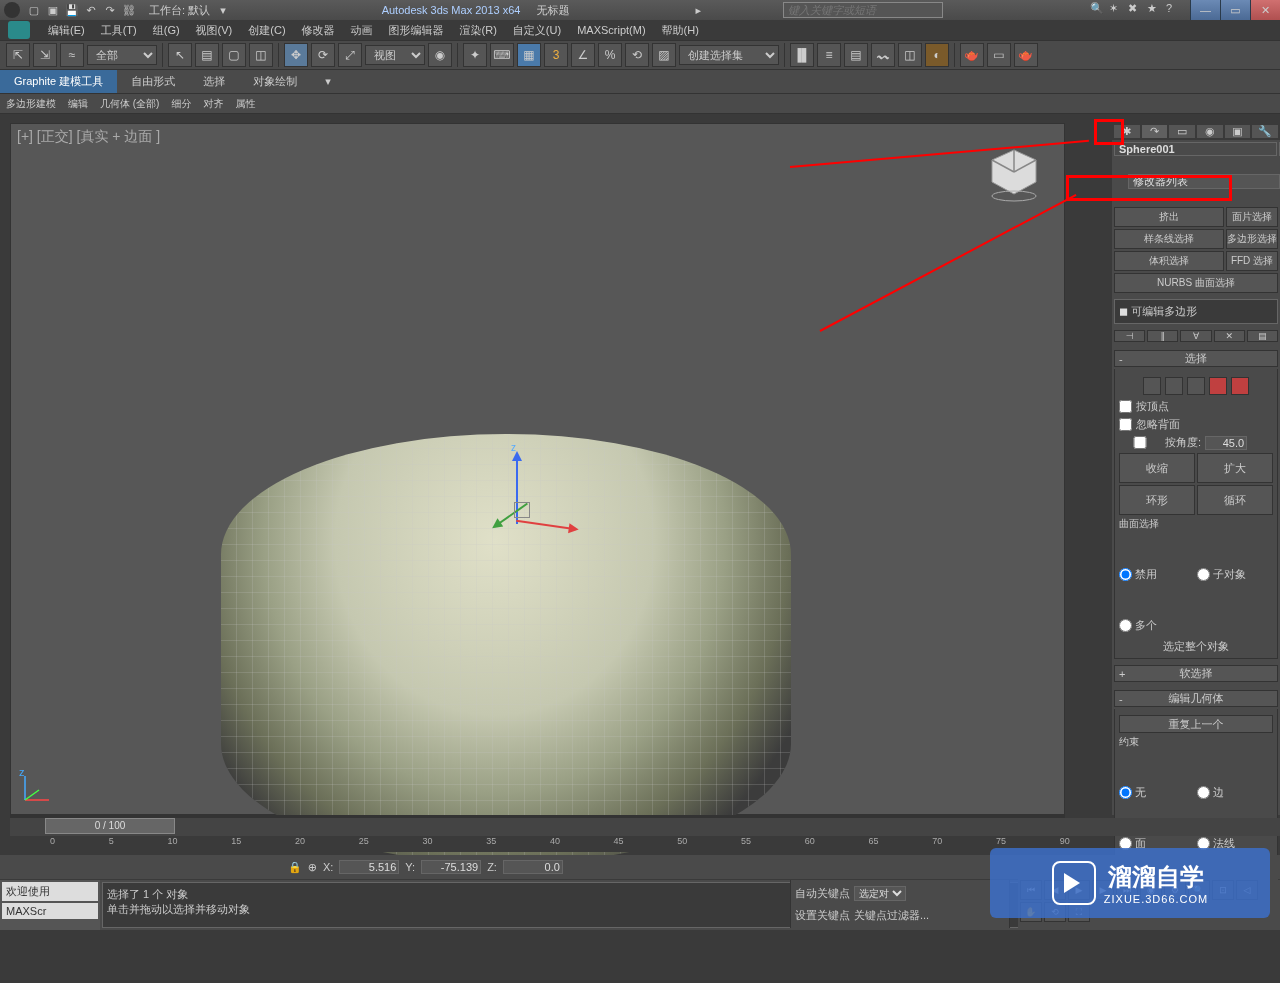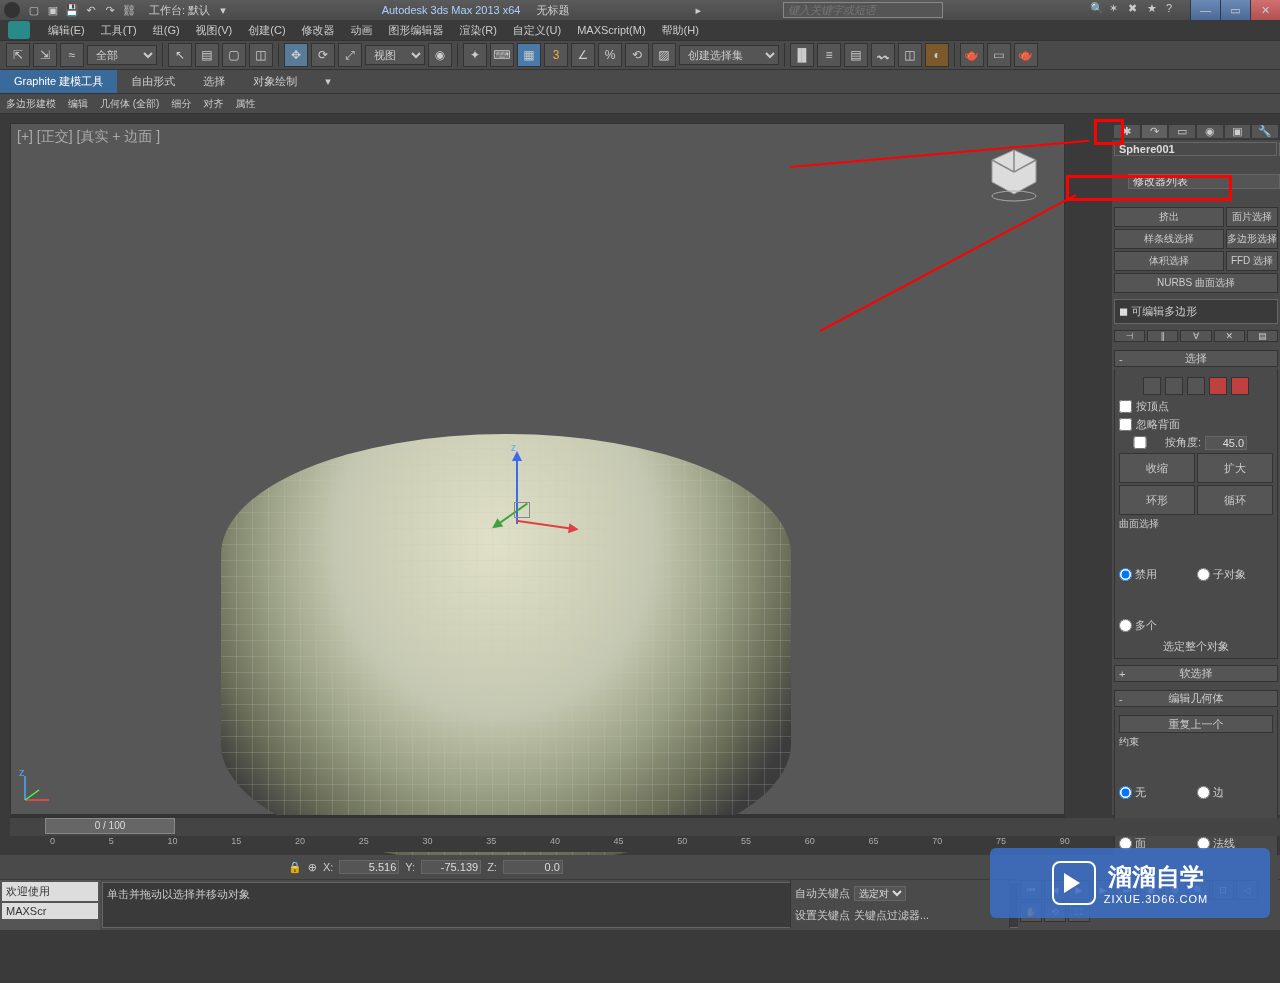--- a/index.html
+++ b/index.html
@@ -432,20 +432,21 @@
     <input value="0.0" style="">
   <span class="lbl" style="margin-left:30px;margin-top:40px;">栅格 = 10.0</span>
 </div>
 
 <div class="status-area">
   <div class="status-left">
     <div style="background:#ddd;color:#333;padding:2px 4px;margin:2px;">欢迎使用</div>
     <div style="background:#ddd;color:#333;padding:2px 4px;margin:2px;">MAXScr</div>
   </div>
   <div class="status-prompt">
+    <div>选择了 1 个 对象</div>
     <div>单击并拖动以选择并移动对象</div>
   </div>
   <div style="width:140px; padding:4px;">
     <span>🏷</span>
     <span>添加时间标记</span>
   </div>
 </div>
 
 <div class="key-opts">
   <div>

